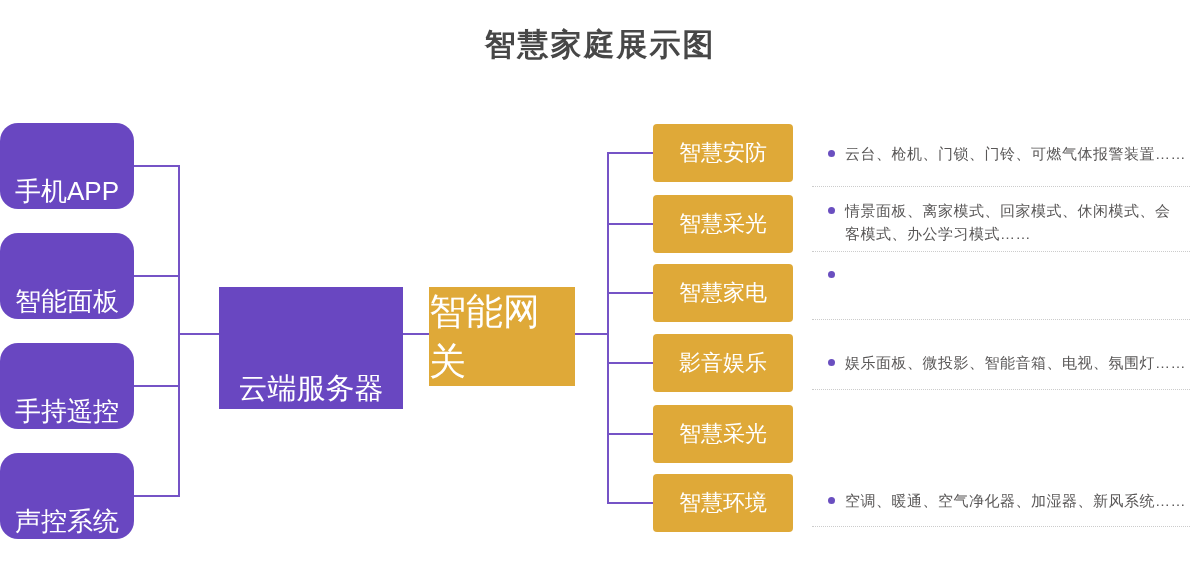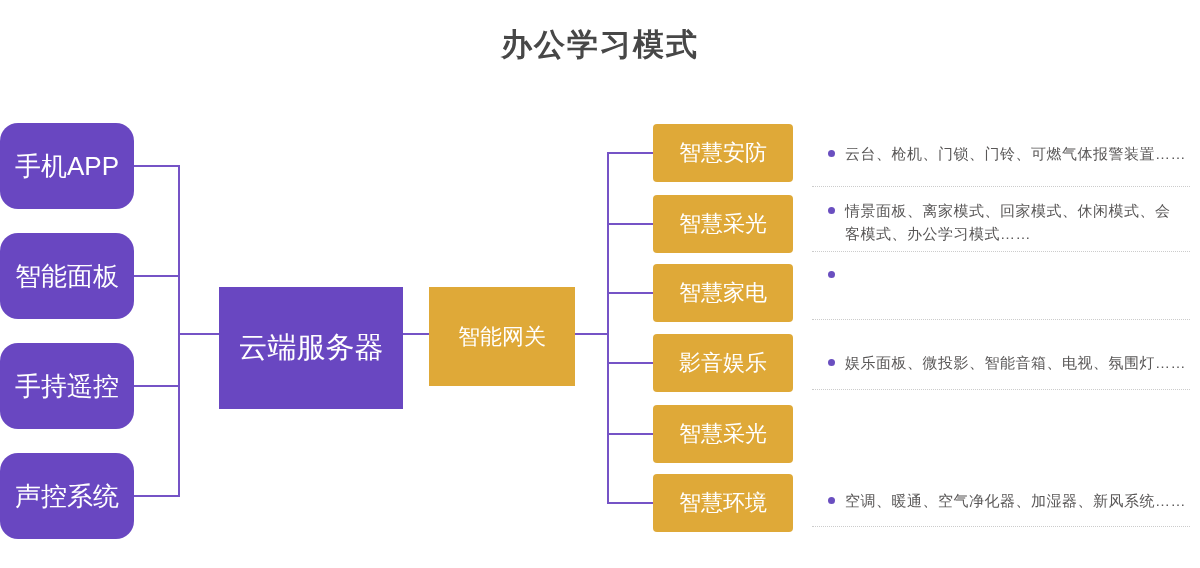--- a/index.html
+++ b/index.html
@@ -2,40 +2,40 @@
 <html style="--purple: #6947C1; --gold: #DFA938; --line: #7553C6; --title-text: #474747; --desc-text: #595757; --bullet: #6A4FC0; --separator: #cccccc; --node-text: #ffffff;"><head>
 <meta charset="utf-8">
 <style>
   html,body{margin:0;padding:0;background:#ffffff;}
   body{font-family:"Liberation Sans","DejaVu Sans",sans-serif;}
   .canvas{position:relative;width:1200px;height:568px;background:#fff;overflow:hidden;}
   .title{position:absolute;left:0;top:24px;width:1200px;text-align:center;
          font-size:31px;font-weight:bold;color:var(--title-text);letter-spacing:2px;}
   .node{position:absolute;display:flex;align-items:center;justify-content:center;
         color:var(--node-text);box-sizing:border-box;}
-  .pbox{background:var(--purple);}
+  .pbox{background:var(--purple);align-items:flex-end;}
   .gbox{background:var(--gold);}
   .left-node{left:0;width:134px;height:86px;border-radius:18px;font-size:26px;}
   .cloud-node{left:219px;top:287px;width:184px;height:122px;font-size:29px;}
-  .gateway-node{left:429px;top:287px;width:146px;height:99px;font-size:22px;}
+  .gateway-node{left:429px;top:287px;width:146px;height:99px;font-size:37px;}
   .right-node{left:653px;width:140px;height:58px;border-radius:4px;font-size:22px;}
   .line{position:absolute;background:var(--line);}
   .h{height:2px;}
   .v{width:2px;}
   .desc{position:absolute;left:845px;width:350px;font-size:15px;line-height:23px;
         color:var(--desc-text);white-space:pre-line;letter-spacing:0.5px;}
   .dot{position:absolute;width:7px;height:7px;border-radius:50%;background:var(--bullet);}
   .sep{position:absolute;left:812px;width:378px;height:0;border-top:1px dotted var(--separator);}
 </style>
 </head>
 <body>
 
 <div class="canvas">
 
-  <div class="title">办公学习模式</div>
+  <div class="title">智慧家庭展示图</div>
 
   <div class="node pbox left-node" style="top:123px">
     <span>手机APP</span>
   </div>
   <div class="node pbox left-node" style="top:343px">
     <span>手持遥控</span>
   </div>
   <div class="node pbox left-node" style="top:233px">
     <span>智能面板</span>
   </div>

